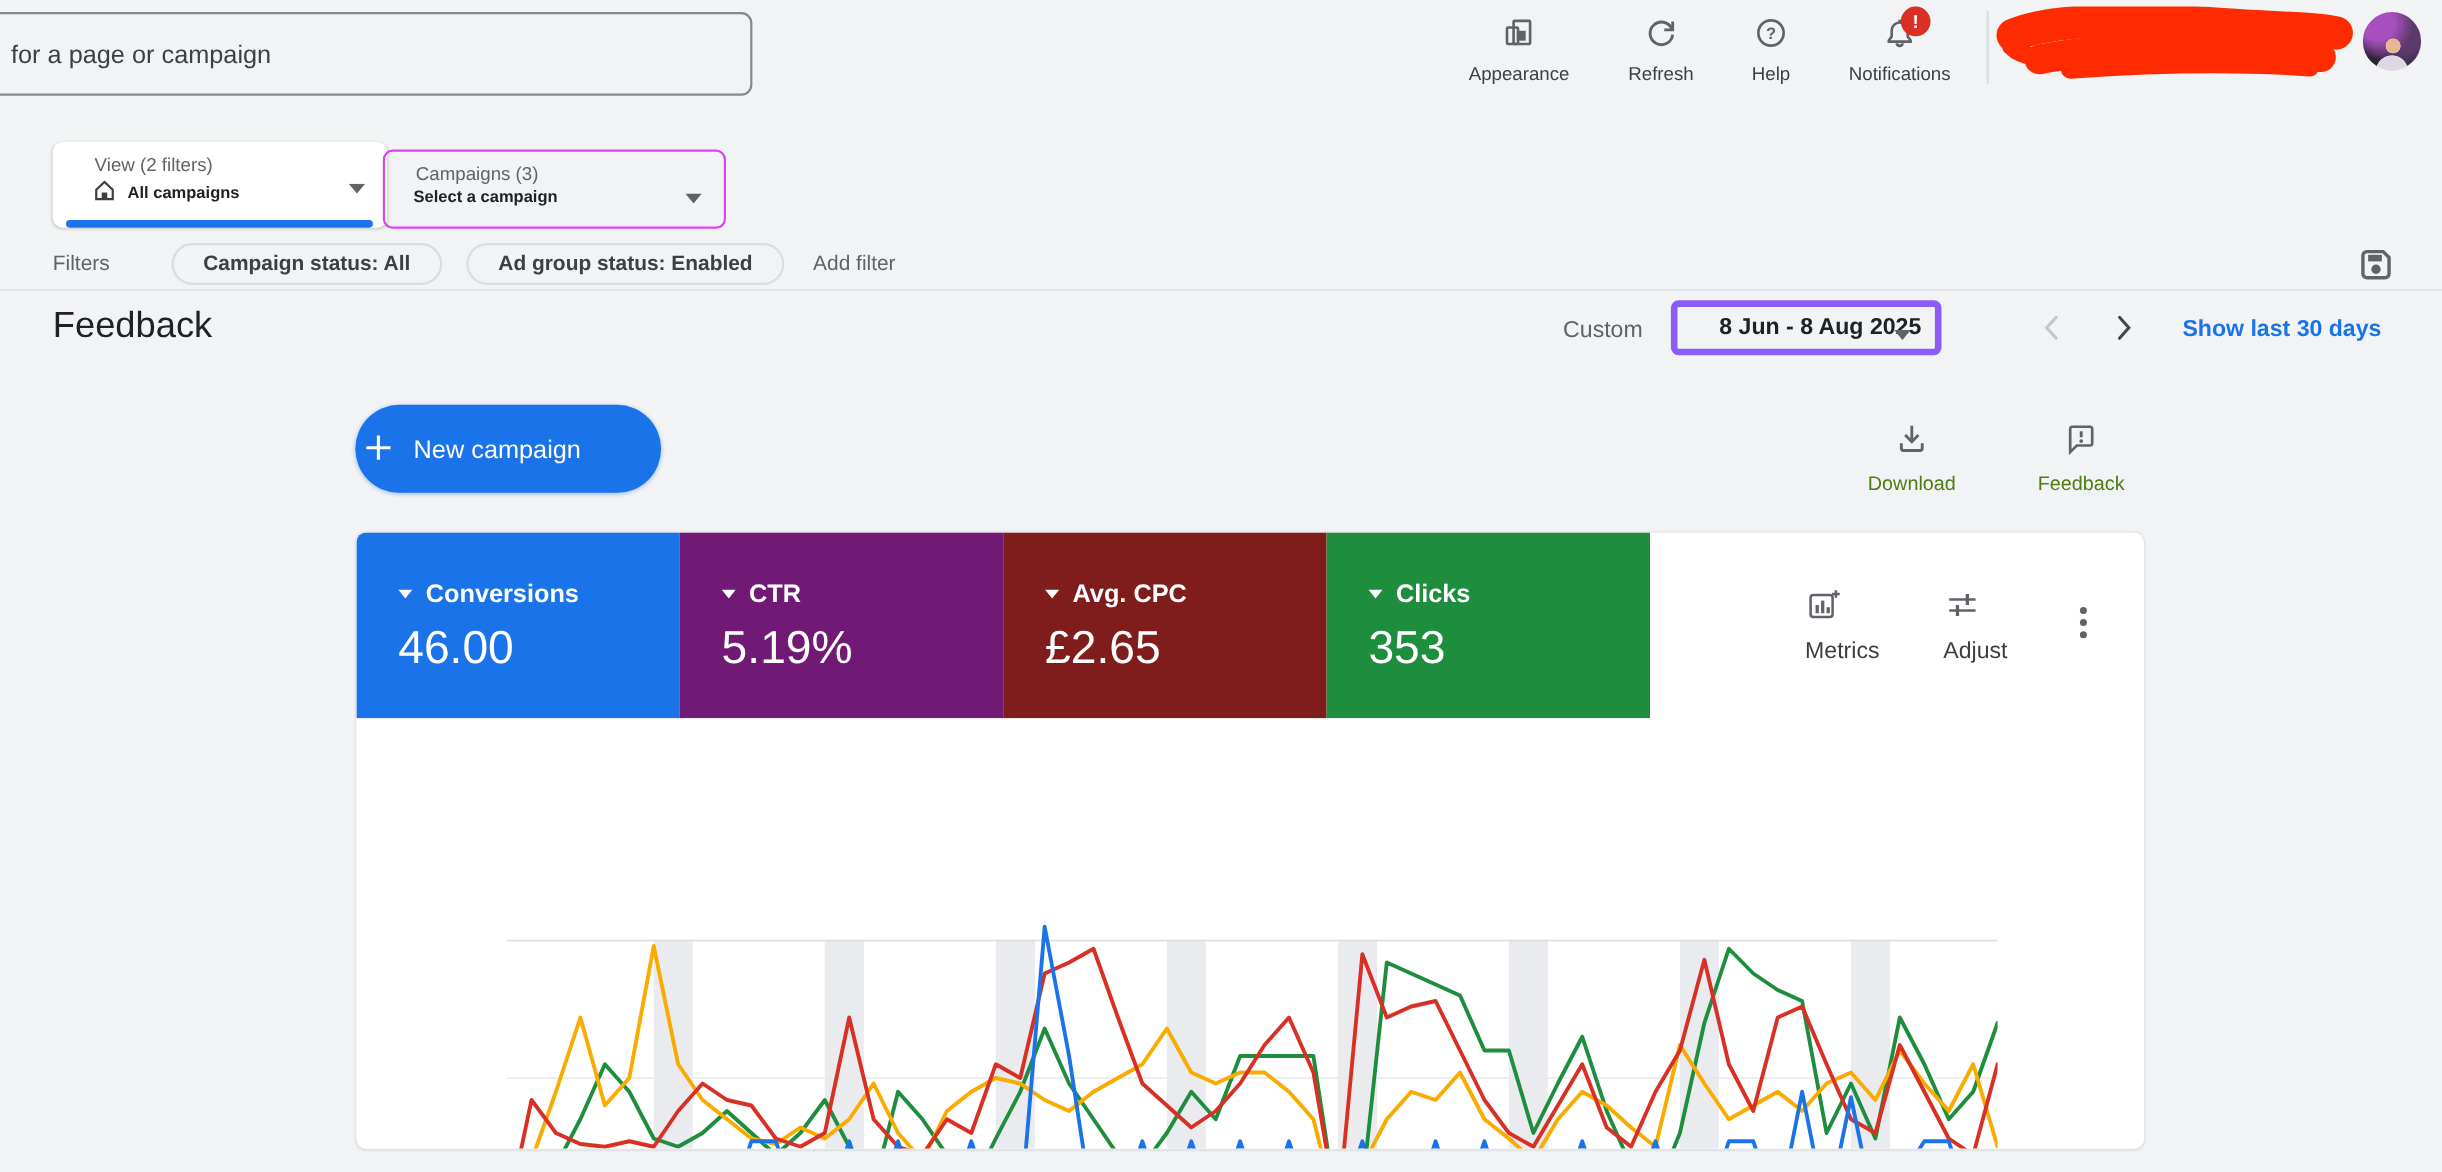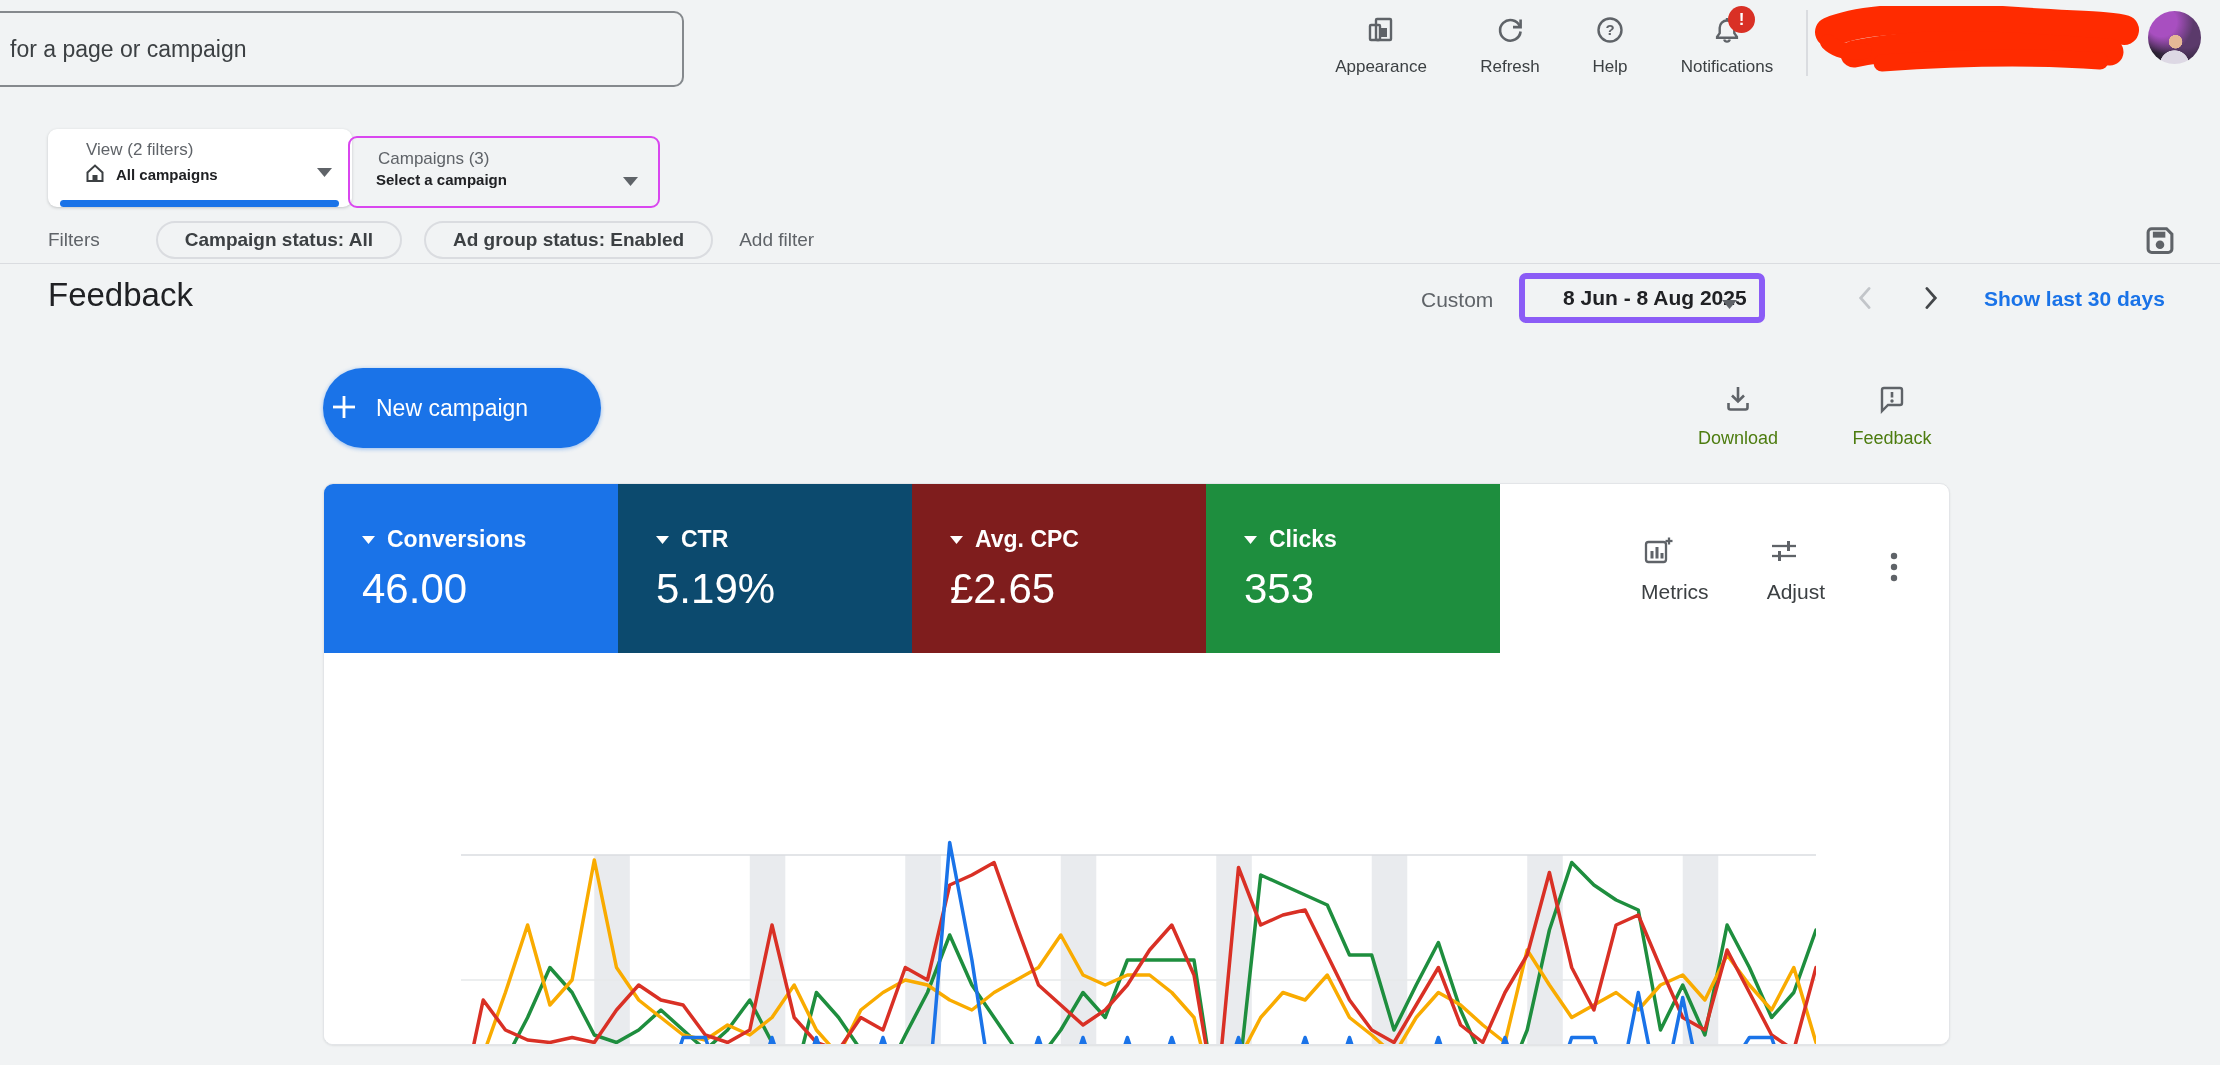--- a/index.html
+++ b/index.html
@@ -249,21 +249,21 @@
       <div class="scorecard" style="background: rgb(26, 115, 232);">
         <div class="scTop">
           <svg width="13" height="8" viewBox="0 0 13 8">
             <polygon points="0,0 13,0 6.5,8" fill="#fff"></polygon>
             </svg>
           <span>Conversions</span>
         </div>
         <div class="scVal">46.00</div>
       </div>
 
-      <div class="scorecard" style="background: #0c4a6e;">
+      <div class="scorecard" style="background: #701a75;">
         <div class="scTop">
           <svg width="13" height="8" viewBox="0 0 13 8">
             <polygon points="0,0 13,0 6.5,8" fill="#fff"></polygon>
             </svg>
           <span>CTR</span>
         </div>
         <div class="scVal">5.19%</div>
       </div>
 
       <div class="scorecard" style="background: #7f1d1d;">

